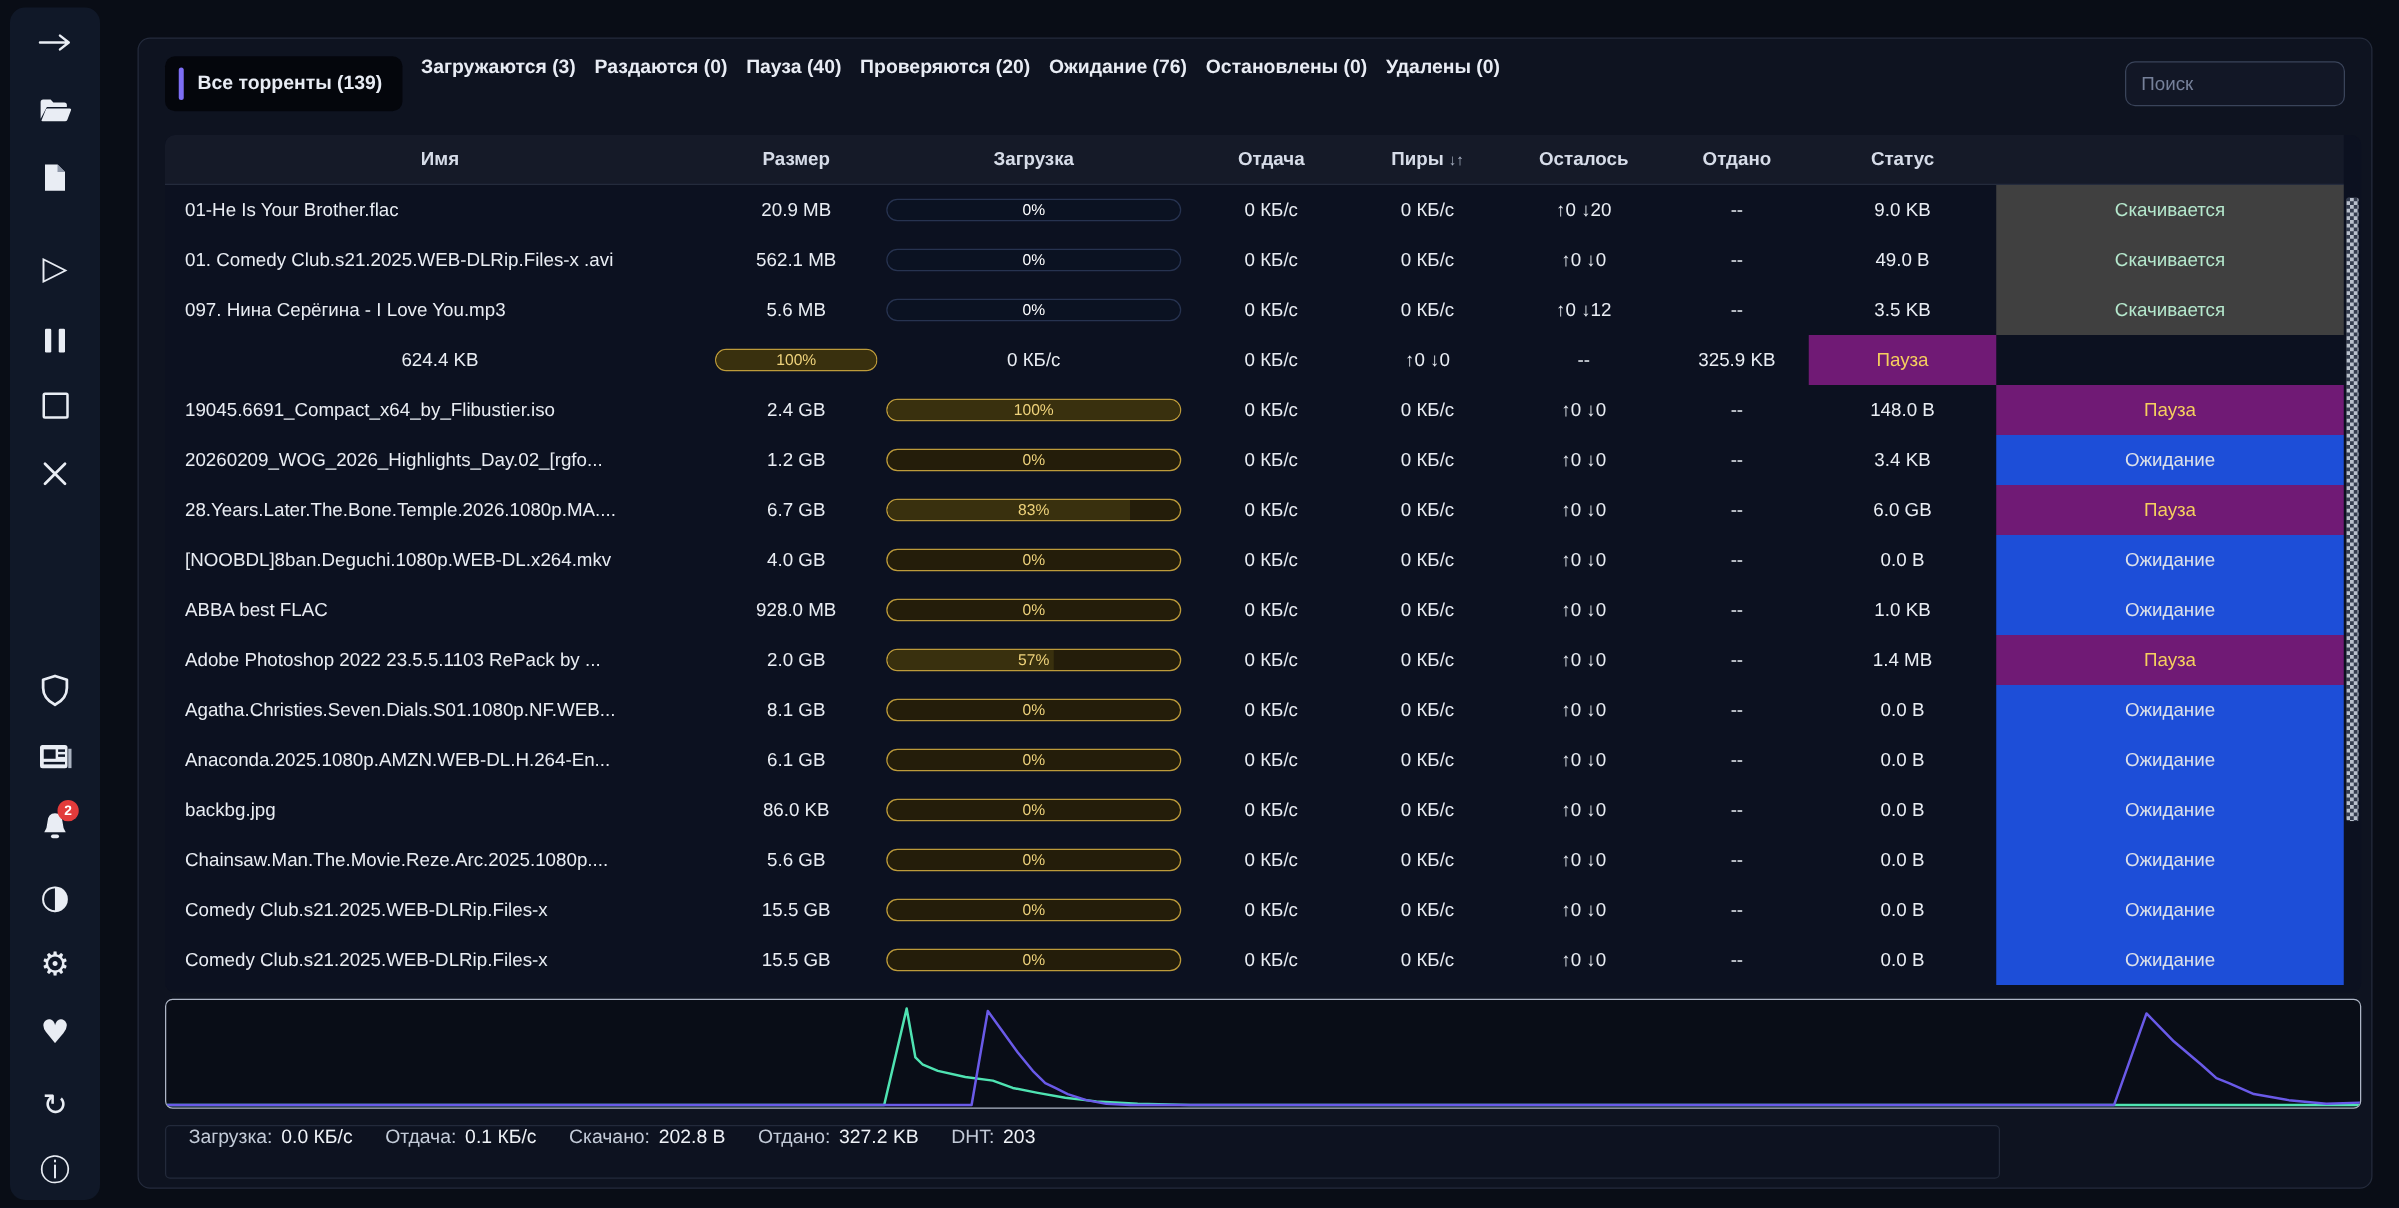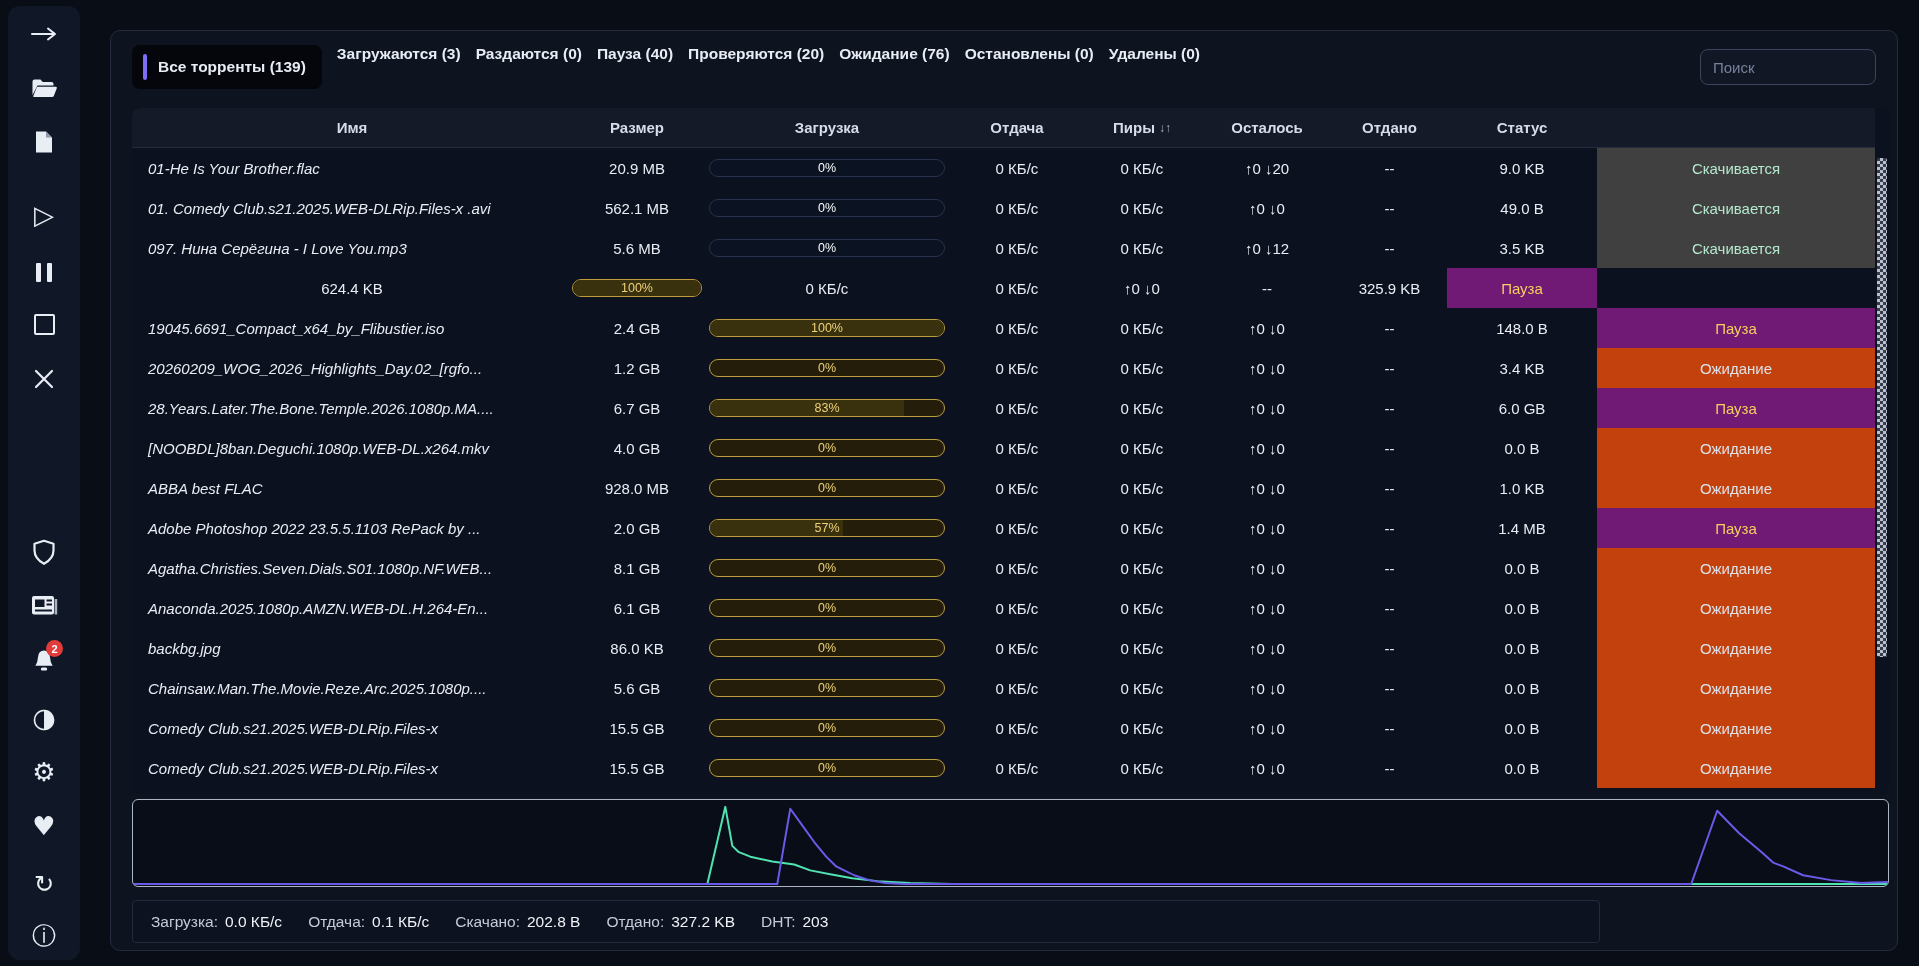--- a/index.html
+++ b/index.html
@@ -32,47 +32,47 @@
                      padding:0 12px;font-family:inherit;}
   .search-wrap input::placeholder{color:#76819a;}
   
   .table-panel{position:absolute;left:21px;top:77px;width:1757px;height:686px;background:#0c1120;border-radius:8px;overflow:hidden;}
   .tgrid{display:grid;grid-template-columns:440px 130px 250px 130px 120px 130px 115px 150px 278px;width:1743px;}
   .thead{height:40px;background:#151a28;border-bottom:1px solid #242b3c;box-sizing:border-box;}
   .thead .cell{display:flex;align-items:center;justify-content:center;font-weight:bold;font-size:15px;color:#d6dce8;}
   .sort-icons{font-size:12px;margin-left:4px;color:#aab3c4;}
   .row{height:40px;font-size:15px;color:#e9edf3;}
   .cell{display:flex;align-items:center;justify-content:center;overflow:hidden;}
-  .c-name{justify-content:flex-start;padding-left:16px;white-space:nowrap;font-style:italic;}
+  .c-name{justify-content:flex-start;padding-left:16px;white-space:nowrap;}
   
   .bar{position:relative;width:236px;height:18px;border-radius:9px;box-sizing:border-box;overflow:hidden;}
   .bar .fill{position:absolute;left:0;top:0;bottom:0;}
   .bar .label{position:absolute;left:0;right:0;top:0;bottom:0;display:flex;align-items:center;justify-content:center;
               font-size:12.5px;}
   .bar.blue{border:1px solid #273350;background:#0b1222;}
   .bar.blue .label{color:#ffffff;}
   .bar.amber{border:1px solid #bd9b3a;background:#241d0a;}
   .bar.amber .fill{background:#39300e;}
   .bar.amber .label{color:#eed27b;}
   
   .c-status{font-size:15px;}
   .st-downloading{background:#404040;color:#b5e8cd;}
   .st-paused{background:#701a75;color:#f5cf5e;}
-  .st-waiting{background:#c2410c;color:#dde1e8;}
+  .st-waiting{background:#1d4ed8;color:#dde1e8;}
   
   .vscroll{position:absolute;right:2px;top:42px;bottom:4px;width:10px;}
   .vscroll .thumb{position:absolute;left:0;right:0;top:8px;height:78%;
     background:conic-gradient(#b9c0cc 25%,#343c4e 0 50%,#b9c0cc 0 75%,#343c4e 0) 0 0/6px 6px;border-radius:2px;}
   
   .graph-panel{position:absolute;left:21px;top:768px;width:1757px;height:88px;border:1px solid #aeb6c6;border-radius:6px;
                background:#090d17;box-sizing:border-box;overflow:hidden;}
   .graph-panel svg{display:block;width:100%;height:100%;}
   
   .footer{position:absolute;left:21px;top:869px;width:1468px;height:43px;border:1px solid #232a3b;border-radius:4px;
-          background:#0d1220;box-sizing:border-box;display:flex;align-items:center;padding-left:18px;gap:26px;}
+          background:#0d1220;box-sizing:border-box;display:flex;padding-left:18px;gap:26px;}
   .stat{display:flex;gap:7px;font-size:15.5px;}
   .stat .lbl{color:#c3cbd8;}
   .stat .val{color:#eff2f7;}
 </style>
 </head>
 <body>
 
 <div class="sidebar">
   <div class="side-icon" style="top:14px;">
     <svg width="28" height="16" viewBox="0 0 28 16">

